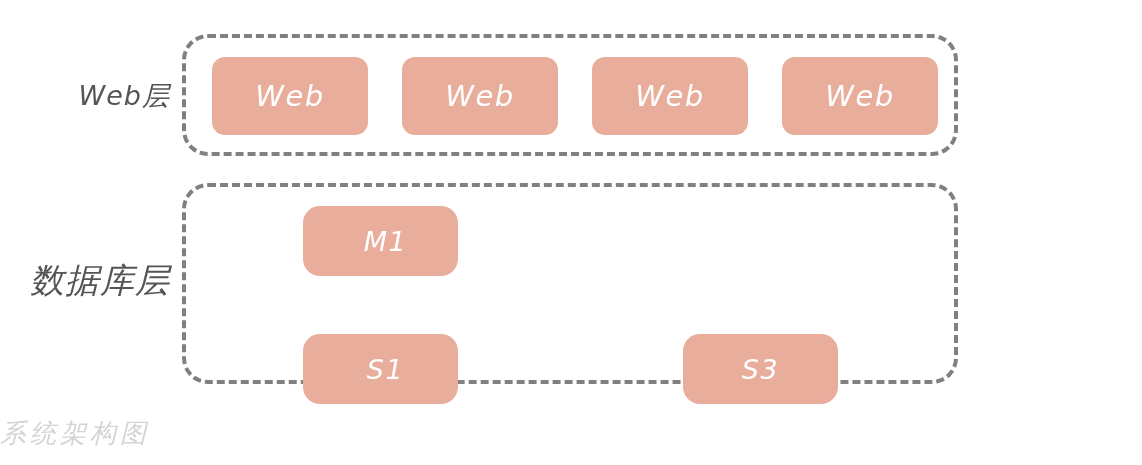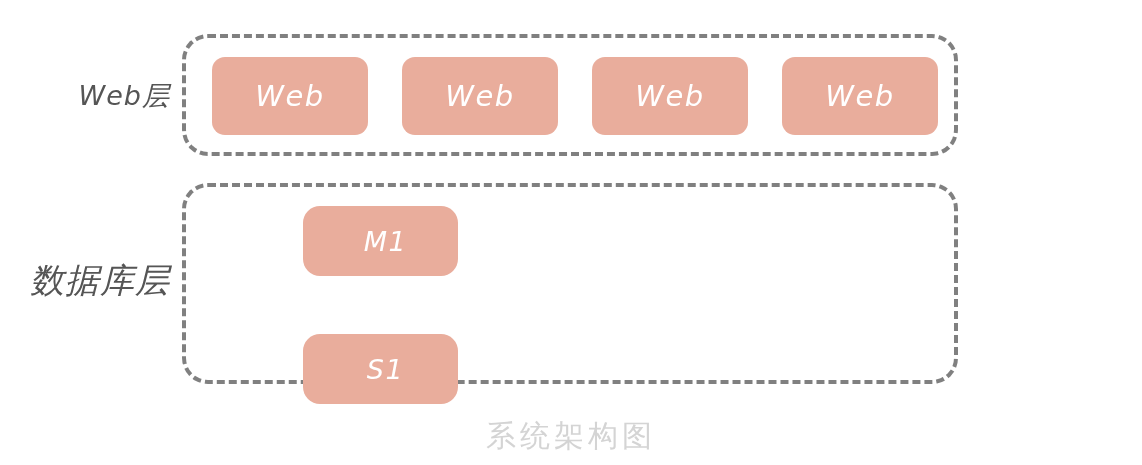--- a/index.html
+++ b/index.html
@@ -105,25 +105,26 @@
   .node-db.c0 { left: 303px; padding-left: 10px; }
   .node-db.c1 { left: 490px; }
   .node-db.c2 { left: 683px; }
 
   
   #diagram-caption {
     position: absolute;
     left: 0;
     top: 410px;
     width: 1142px;
-    text-align: center;
+    text-align: left;
     color: #d4d4d4;
-    font-size: 30px;
+    font-size: 26px;
     letter-spacing: 4px;
     font-family: "DejaVu Sans", sans-serif;
+    font-style: italic;
   }
 </style>
 </head>
 <body>
 
 <div id="diagram-root">
 
   <div class="tier-label" id="label-web">Web层</div>
 
   <div class="tier-box" id="tier-box-web">
@@ -135,16 +136,17 @@
   <div class="node node-web c3">Web</div>
 
   <div class="tier-label" id="label-db">数据库层</div>
 
   <div class="tier-box" id="tier-box-db">
   </div>
 
   <div class="node node-db r0 c0">M1</div>
 
   <div class="node node-db r1 c0">S1</div>
+  <div class="node node-db r1 c2">S3</div>
 
   <div id="diagram-caption">系统架构图</div>
 
 </div>
 
 </body></html>

